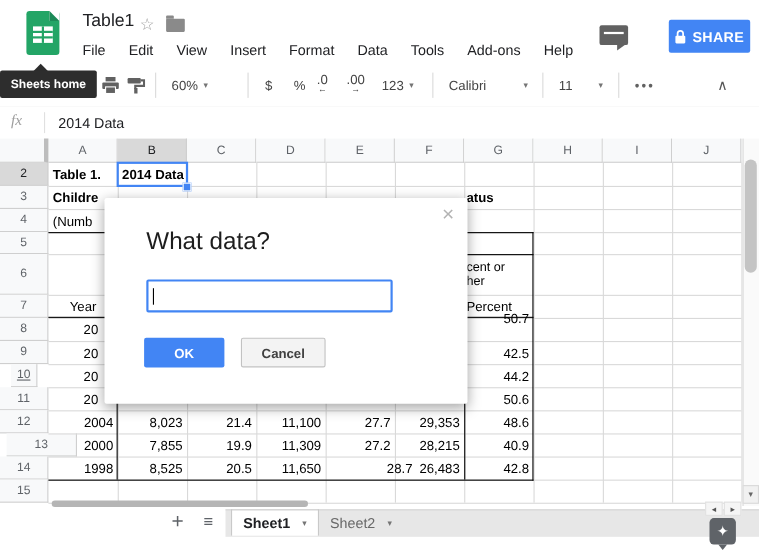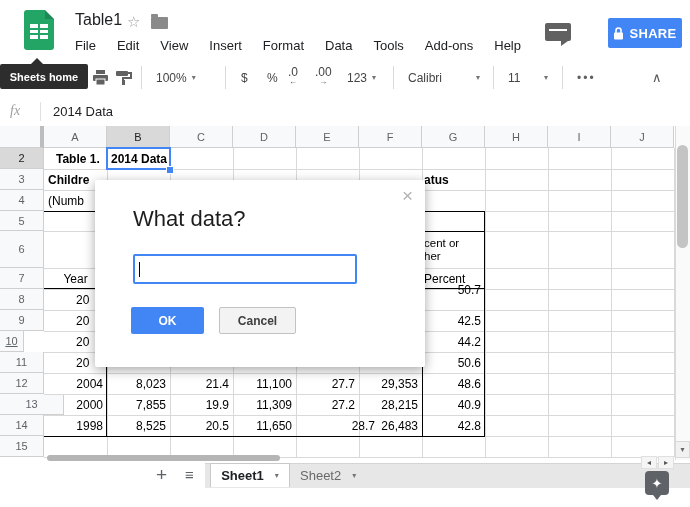--- a/index.html
+++ b/index.html
@@ -133,21 +133,21 @@
     </div>
     <div class="tb" style="left:115px;">
       <svg width="17" height="16" viewBox="0 0 17 16">
         <rect x="1" y="1" width="12" height="5" rx="1" fill="#616161"></rect>
         <path d="M13 3 h3 v5 h-8 v3" fill="none" stroke="#616161" stroke-width="2"></path>
         <rect x="7" y="10" width="3" height="5" fill="#616161"></rect>
       </svg>
     </div>
     <div class="tbsep" style="left:141px;"></div>
     <div class="tb" style="left:156px;">
-      <span>100%</span>
+      <span>60%</span>
       <span class="caret">▾</span>
     </div>
     <div class="tbsep" style="left:225px;"></div>
     <div class="tb" style="left:241px;">$</div>
     <div class="tb" style="left:267px;">%</div>
     <div class="tb dec" style="left:288px;top:9px;height:auto;">
       <span>.0</span>
       <span class="arr">←</span>
     </div>
     <div class="tb dec" style="left:315px;top:9px;height:auto;">
@@ -193,24 +193,24 @@
       <div class="colhead" style="left:548px;top:126px;width:63px;height:22px;">I</div>
       <div class="colhead" style="left:611px;top:126px;width:63px;height:22px;">J</div>
       <div class="rowhead sel" style="left:0;top:148px;width:44px;height:21px;">2</div>
       <div class="rowhead" style="left:0;top:169px;width:44px;height:21px;">3</div>
       <div class="rowhead" style="left:0;top:190px;width:44px;height:21px;">4</div>
       <div class="rowhead" style="left:0;top:211px;width:44px;height:20px;">5</div>
       <div class="rowhead" style="left:0;top:231px;width:44px;height:37px;">6</div>
       <div class="rowhead" style="left:0;top:268px;width:44px;height:21px;">7</div>
       <div class="rowhead" style="left:0;top:289px;width:44px;height:21px;">8</div>
       <div class="rowhead" style="left:0;top:310px;width:44px;height:21px;">9</div>
-      <div class="rowhead" style="left:0;top:331px;width:24px;height:21px;text-decoration:underline;">10</div>
+      <div class="rowhead" style="left:10px;top:331px;width:24px;height:21px;text-decoration:underline;">10</div>
       <div class="rowhead" style="left:0;top:352px;width:44px;height:21px;">11</div>
       <div class="rowhead" style="left:0;top:373px;width:44px;height:21px;">12</div>
-      <div class="rowhead" style="left:0;top:394px;width:64px;height:21px;">13</div>
+      <div class="rowhead" style="left:6px;top:394px;width:64px;height:21px;">13</div>
       <div class="rowhead" style="left:0;top:415px;width:44px;height:21px;">14</div>
       <div class="rowhead" style="left:0;top:436px;width:44px;height:21px;">15</div>
       <div class="gline" style="left:107px;top:148px;width:1px;height:309px;"></div>
       <div class="gline" style="left:170px;top:148px;width:1px;height:309px;"></div>
       <div class="gline" style="left:233px;top:148px;width:1px;height:309px;"></div>
       <div class="gline" style="left:296px;top:148px;width:1px;height:309px;"></div>
       <div class="gline" style="left:359px;top:148px;width:1px;height:309px;"></div>
       <div class="gline" style="left:422px;top:148px;width:1px;height:309px;"></div>
       <div class="gline" style="left:485px;top:148px;width:1px;height:309px;"></div>
       <div class="gline" style="left:548px;top:148px;width:1px;height:309px;"></div>
@@ -223,21 +223,21 @@
       <div class="gline" style="left:44px;top:268px;width:630px;height:1px;"></div>
       <div class="gline" style="left:44px;top:289px;width:630px;height:1px;"></div>
       <div class="gline" style="left:44px;top:310px;width:630px;height:1px;"></div>
       <div class="gline" style="left:44px;top:331px;width:630px;height:1px;"></div>
       <div class="gline" style="left:44px;top:352px;width:630px;height:1px;"></div>
       <div class="gline" style="left:44px;top:373px;width:630px;height:1px;"></div>
       <div class="gline" style="left:44px;top:394px;width:630px;height:1px;"></div>
       <div class="gline" style="left:44px;top:415px;width:630px;height:1px;"></div>
       <div class="gline" style="left:44px;top:436px;width:630px;height:1px;"></div>
       <div class="gline" style="left:44px;top:457px;width:630px;height:1px;"></div>
-      <div class="cell left bold" style="left:44px;top:148px;width:63px;height:21px;margin-left:8px;">Table 1.</div>
+      <div class="cell left bold" style="left:44px;top:148px;width:63px;height:21px;">Table 1.</div>
       <div class="cell left bold" style="left:107px;top:148px;width:63px;height:21px;">2014 Data</div>
       <div class="cell left bold" style="left:44px;top:169px;width:63px;height:21px;">Childre</div>
       <div class="cell left bold" style="left:422px;top:169px;width:63px;height:21px;padding-left:2px;">atus</div>
       <div class="cell left" style="left:44px;top:190px;width:63px;height:21px;">(Numb</div>
       <div class="cell left multi" style="left:422px;top:231px;width:63px;height:37px;padding-left:2px;"><div>cent or</div><div>her</div></div>
       <div class="cell center" style="left:44px;top:268px;width:63px;height:21px;">Year</div>
       <div class="cell left" style="left:422px;top:268px;width:63px;height:21px;padding-left:2px;">Percent</div>
       <div class="cell left" style="left:44px;top:289px;width:63px;height:21px;padding-left:32px;">20</div>
       <div class="cell right" style="left:422px;top:279px;width:63px;height:21px;">50.7</div>
       <div class="cell left" style="left:44px;top:310px;width:63px;height:21px;padding-left:32px;">20</div>

